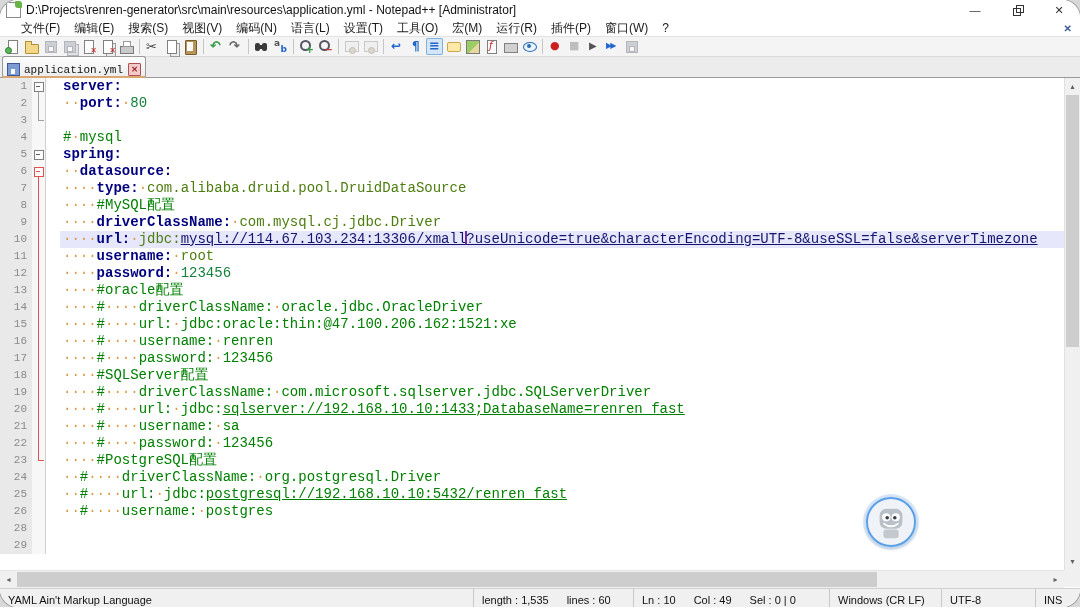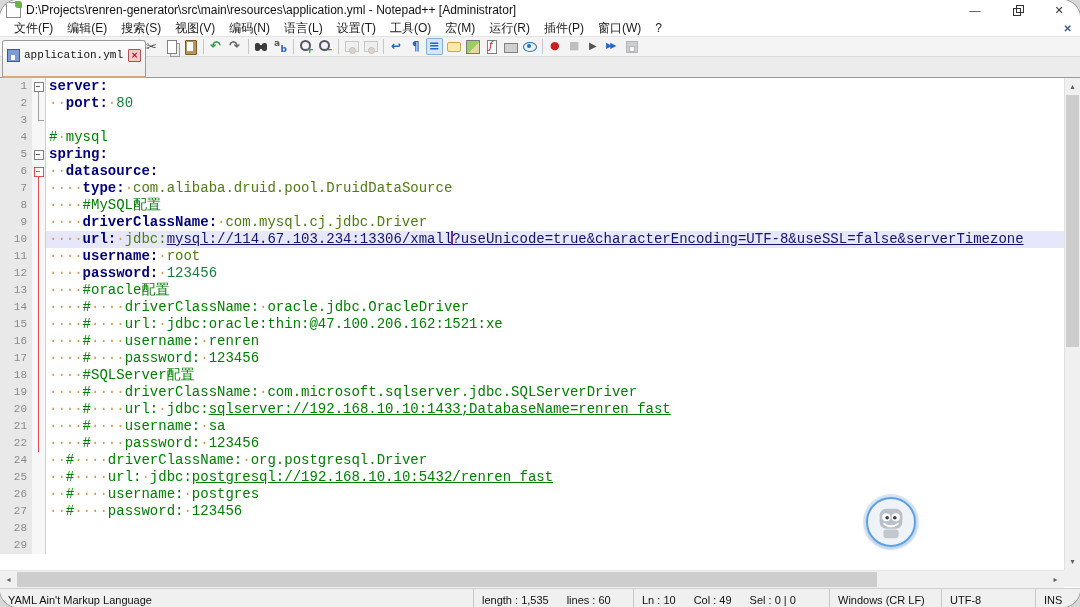--- a/index.html
+++ b/index.html
@@ -9,21 +9,21 @@
   .titlebar{height:20px;flex:none;display:flex;align-items:center;background:#ffffff;font-size:12px;color:#111;}
   .app-icon{width:13px;height:14px;margin:0 5px 0 6px;position:relative;background:#fdfdfd;border:1px solid #8a8a8a;flex:none;}
   .app-icon::after{content:"";position:absolute;right:-2px;top:-2px;width:7px;height:7px;background:#67b346;border-radius:1px 3px 1px 3px;}
   .title-text{white-space:nowrap;overflow:hidden;}
   .win-controls{margin-left:auto;display:flex;height:100%;}
   .win-btn{width:42px;height:100%;display:flex;align-items:center;justify-content:center;color:#333;font-size:11px;}
   .restore-glyph{position:relative;width:9px;height:9px;}
   .restore-glyph::before{content:"";position:absolute;left:0;top:2px;width:6px;height:6px;border:1px solid #333;background:#fff;}
   .restore-glyph::after{content:"";position:absolute;left:3px;top:-1px;width:6px;height:6px;border:1px solid #333;}
   
-  .menubar{height:16px;flex:none;display:flex;align-items:center;background:#fff;font-size:12px;color:#1a1a1a;padding-left:7px;}
+  .menubar{height:16px;flex:none;display:flex;align-items:center;background:#fff;font-size:12px;color:#1a1a1a;padding-left:14px;}
   .menu-item{padding:0 7px;white-space:nowrap;}
   .menu-close{margin-left:auto;margin-right:8px;color:#3b5a9b;font-size:10px;font-weight:bold;}
   
   .toolbar{height:19px;flex:none;display:flex;align-items:center;background:#f4f4f4;border-top:1px solid #e2e2e2;border-bottom:1px solid #dadada;padding-left:3px;}
   .tbsep{width:1px;height:15px;background:#c6c6c6;margin:0 3px;flex:none;}
   .tbico{position:relative;width:17px;height:17px;margin:0 1px;flex:none;border-radius:2px;font-family:"DejaVu Sans",sans-serif;}
   .tbico::before,.tbico::after{position:absolute;line-height:1;}
   .disabled{opacity:.4;filter:grayscale(.8);}
   .pressed{background:#d5e7f7;box-shadow:inset 0 0 0 1px #7fb2e0;}
   .k-page-new::before,.k-page-close::before,.k-pages::before,.k-pages-close::before,.k-flist::before{content:"";left:4px;top:2px;width:8px;height:12px;background:#fff;border:1px solid #808080;}
@@ -60,22 +60,22 @@
   .k-tray::before{content:"";left:2px;top:5px;width:12px;height:8px;background:#d0d0d0;border:1px solid #808080;}
   .k-eye::before{content:"";left:2px;top:4px;width:12px;height:8px;border:1px solid #2a6fb0;border-radius:50%;background:#eaf4ff;}
   .k-eye::after{content:"";left:6px;top:6px;width:4px;height:4px;border-radius:50%;background:#2a6fb0;}
   .k-record::before{content:"●";color:#cc2020;font-size:11px;left:3px;top:2px;}
   .k-stop::before{content:"■";color:#707070;font-size:11px;left:3px;top:2px;}
   .k-play::before{content:"▶";color:#555;font-size:10px;left:4px;top:3px;}
   .k-ffwd::before{content:"▶▶";color:#2266cc;font-size:8px;letter-spacing:-2px;left:2px;top:4px;}
   
   .tabbar{height:21px;flex:none;background:#ececec;display:flex;align-items:flex-end;position:relative;}
   .tabbar::after{content:"";position:absolute;left:0;right:0;bottom:0;height:1px;background:#9a9a9a;}
-  .tab{position:relative;z-index:2;height:19px;margin-left:2px;display:flex;align-items:flex-start;background:linear-gradient(#fdfdfd,#ededed);
-    border:1px solid #9a9a9a;border-bottom:2px solid #d8a870;border-radius:3px 3px 0 0;padding:8px 4px;font-size:11px;color:#111;}
+  .tab{position:relative;z-index:2;height:19px;margin-left:2px;display:flex;align-items:flex-end;background:linear-gradient(#fdfdfd,#ededed);
+    border:1px solid #9a9a9a;border-bottom:2px solid #d8a870;border-radius:3px 3px 0 0;padding:0 4px;font-size:11px;color:#111;}
   .tab-save-icon{width:11px;height:11px;background:#7b9bd2;border:1px solid #3d5a96;position:relative;margin-right:4px;flex:none;}
   .tab-save-icon::after{content:"";position:absolute;left:3px;top:5px;width:4px;height:5px;background:#fff;}
   .tab-label{font-family:"Liberation Mono",monospace;font-size:11px;letter-spacing:0;}
   .tab-close{margin-left:5px;width:11px;height:11px;background:#f3caca;border:1px solid #b05050;color:#a02020;
     font-size:8px;font-weight:bold;display:flex;align-items:center;justify-content:center;border-radius:1px;}
   
   .editor{flex:none;height:492px;display:flex;background:#fff;overflow:hidden;}
   .code-area{flex:1;display:flex;flex-direction:column;overflow:hidden;}
   .code-line{height:17px;flex:none;display:flex;line-height:17px;}
   .ln{width:32px;flex:none;text-align:right;padding-right:5px;box-sizing:border-box;background:#e9e9e9;
@@ -84,21 +84,21 @@
   .fbox{position:absolute;left:2px;top:4px;width:8px;height:8px;background:#fcfcfc;border:1px solid #808080;z-index:2;}
   .fbox::after{content:"";position:absolute;left:1px;top:3px;width:4px;height:1px;background:#606060;}
   .fbox.red{border-color:#e05050;}
   .fbox.red::after{background:#e05050;}
   .vl{position:absolute;left:6px;width:1px;background:#a0a0a0;}
   .vl.full{top:0;bottom:0;}
   .vl.bh{top:14px;bottom:0;}
   .vl.th{top:0;height:8px;}
   .hl{position:absolute;left:6px;top:8px;width:6px;height:1px;background:#a0a0a0;}
   .redl{background:#e05050 !important;}
-  .ctext{flex:1;padding-left:3px;white-space:pre;overflow:hidden;font:14px/17px "Liberation Mono",monospace;color:#000;}
+  .ctext{flex:1;padding-left:3px;white-space:pre;overflow:hidden;font:14px/17px "Liberation Mono",monospace;color:#000;margin-left:14px;}
   .cur .ctext{background:#e7e7fb;}
   .sk{color:#00007f;font-weight:bold;}
   .sp{color:#4d7c0f;}
   .sn{color:#15803d;}
   .sc{color:#008000;}
   .sw{color:#db9a4a;}
   .su{color:#14146e;text-decoration:underline;}
   .sv{color:#008000;text-decoration:underline;text-align:right;}
   .caret{display:inline-block;width:2px;height:14px;background:#6b2fa0;vertical-align:-2px;margin:0 -1px;}
   
@@ -356,38 +356,41 @@
           <span class="ctext"><span class="sw">····</span><span class="sc">#</span><span class="sw">····</span><span class="sc">username:</span><span class="sw">·</span><span class="sc">sa</span></span>
         </div>
         <div class="code-line">
           <span class="ln">22</span>
           <span class="fold">
             <span class="vl full redl"></span>
           </span>
           <span class="ctext"><span class="sw">····</span><span class="sc">#</span><span class="sw">····</span><span class="sc">password:</span><span class="sw">·</span><span class="sc">123456</span></span>
         </div>
         <div class="code-line">
+          <span class="ln">23</span>
+          <span class="fold">
+            <span class="vl th redl"></span>
+            <span class="hl redl"></span>
+          </span>
+          <span class="ctext"><span class="sw">····</span><span class="sc">#PostgreSQL配置</span></span>
+        </div>
+        <div class="code-line">
           <span class="ln">24</span>
           <span class="fold"></span>
           <span class="ctext"><span class="sw">··</span><span class="sc">#</span><span class="sw">····</span><span class="sc">driverClassName:</span><span class="sw">·</span><span class="sc">org.postgresql.Driver</span></span>
         </div>
         <div class="code-line">
           <span class="ln">25</span>
           <span class="fold"></span>
           <span class="ctext"><span class="sw">··</span><span class="sc">#</span><span class="sw">····</span><span class="sc">url:</span><span class="sw">·</span><span class="sc">jdbc:</span><span class="sv">postgresql://192.168.10.10:5432/renren_fast</span></span>
         </div>
         <div class="code-line">
           <span class="ln">26</span>
           <span class="fold"></span>
           <span class="ctext"><span class="sw">··</span><span class="sc">#</span><span class="sw">····</span><span class="sc">username:</span><span class="sw">·</span><span class="sc">postgres</span></span>
-        </div>
-        <div class="code-line">
-          <span class="ln">27</span>
-          <span class="fold"></span>
-          <span class="ctext"><span class="sw">··</span><span class="sc">#</span><span class="sw">····</span><span class="sc">password:</span><span class="sw">·</span><span class="sc">123456</span></span>
         </div>
         <div class="code-line">
           <span class="ln">28</span>
           <span class="fold"></span>
           <span class="ctext"></span>
         </div>
         <div class="code-line">
           <span class="ln">29</span>
           <span class="fold"></span>
           <span class="ctext"></span>

